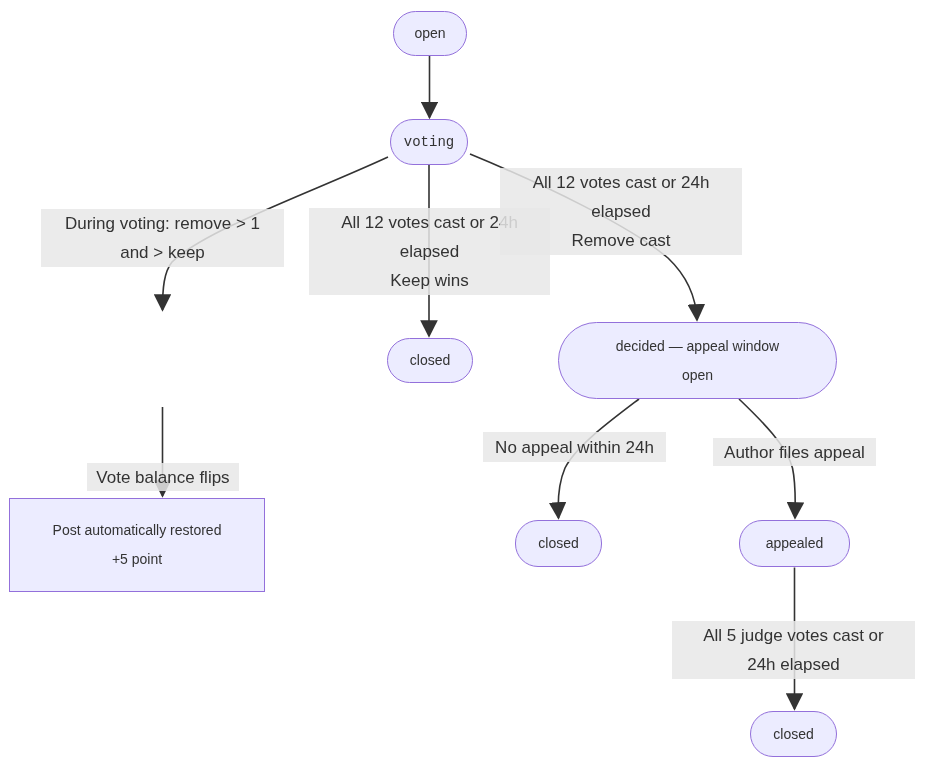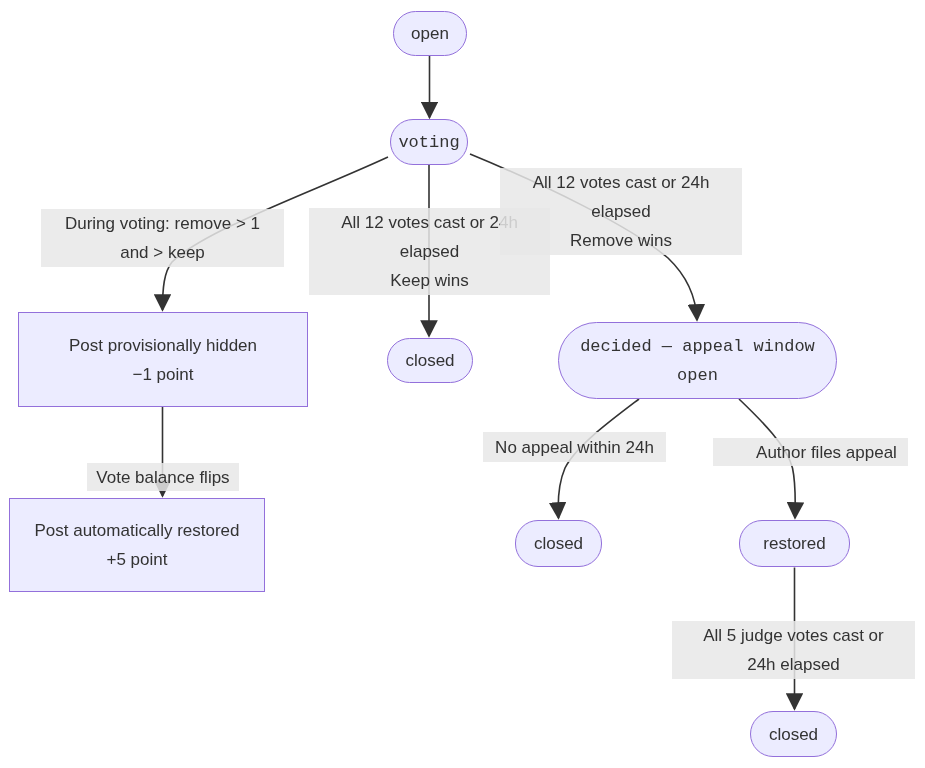--- a/index.html
+++ b/index.html
@@ -37,31 +37,31 @@
     justify-content: center;
     text-align: left;
     white-space: nowrap;
   }
   .node {
     position: absolute;
     box-sizing: border-box;
     background: var(--node-fill, #ECECFF);
     border: 1.33px solid var(--node-border, #9370DB);
     color: var(--text-color, #333333);
-    font-size: 17px;
+    font-size: 14px;
     line-height: 29px;
     display: flex;
     flex-direction: column;
     align-items: center;
     justify-content: center;
     text-align: center;
     white-space: nowrap;
   }
   .pill    { border-radius: 23px; }
-  .stadium { border-radius: 38.5px; font-family: Liberation Mono, monospace; }
+  .stadium { border-radius: 38.5px; }
   .rect    { border-radius: 0; }
 </style>
 </head>
 <body>
 
 <div class="canvas">
 
   <svg class="edges" viewBox="0 0 925 768">
     <defs>
       <marker id="arrow" viewBox="0 0 10 10" refX="9" refY="5" markerWidth="11" markerHeight="11" orient="auto-start-reverse">
@@ -85,72 +85,68 @@
 
   <div class="elabel" style="left:309px; top:208px; width:241px; height:87px;">
     <span>All 12 votes cast or 24h</span>
     <span>elapsed</span>
     <span>Keep wins</span>
   </div>
 
   <div class="elabel" style="left:500px; top:168px; width:242px; height:87px;">
     <span>All 12 votes cast or 24h</span>
     <span>elapsed</span>
-    <span>Remove wins</span>
+    <span>Remove cast</span>
   </div>
 
   <div class="elabel" style="left:87px; top:439px; width:152px; height:28px;margin-top:24px;">
     <span>Vote balance flips</span>
   </div>
 
   <div class="elabel" style="left:483px; top:432px; width:183px; height:30px;">
     <span>No appeal within 24h</span>
   </div>
 
-  <div class="elabel" style="left:713px; top:438px; width:163px; height:28px;padding-left:32px;">
+  <div class="elabel" style="left:713px; top:438px; width:163px; height:28px;">
     <span>Author files appeal</span>
   </div>
 
   <div class="elabel" style="left:672px; top:621px; width:243px; height:58px;">
     <span>All 5 judge votes cast or</span>
     <span>24h elapsed</span>
   </div>
 
   <div class="node pill" style="left:393px; top:11px; width:74px; height:45px;">
     <span>open</span>
   </div>
 
   <div class="node pill" style="left:390px; top:119px; width:78px; height:46px;font-family:Liberation Mono, monospace;">
     <span>voting</span>
   </div>
 
-  <div class="node rect" style="left:18px; top:312px; width:290px; height:95px;">
-    <span>Post provisionally hidden</span>
-    <span>−1 point</span>
-  </div>
 
   <div class="node pill" style="left:387px; top:338px; width:86px; height:45px;">
     <span>closed</span>
   </div>
 
   <div class="node stadium" style="left:558px; top:322px; width:279px; height:77px;">
     <span>decided — appeal window</span>
     <span>open</span>
   </div>
 
   <div class="node rect" style="left:9px; top:498px; width:256px; height:94px;">
     <span>Post automatically restored</span>
     <span>+5 point</span>
   </div>
 
   <div class="node pill" style="left:515px; top:520px; width:87px; height:47px;">
     <span>closed</span>
   </div>
 
   <div class="node pill" style="left:739px; top:520px; width:111px; height:47px;">
-    <span>restored</span>
+    <span>appealed</span>
   </div>
 
   <div class="node pill" style="left:750px; top:711px; width:87px; height:46px;">
     <span>closed</span>
   </div>
 
 </div>
 
 </body></html>

